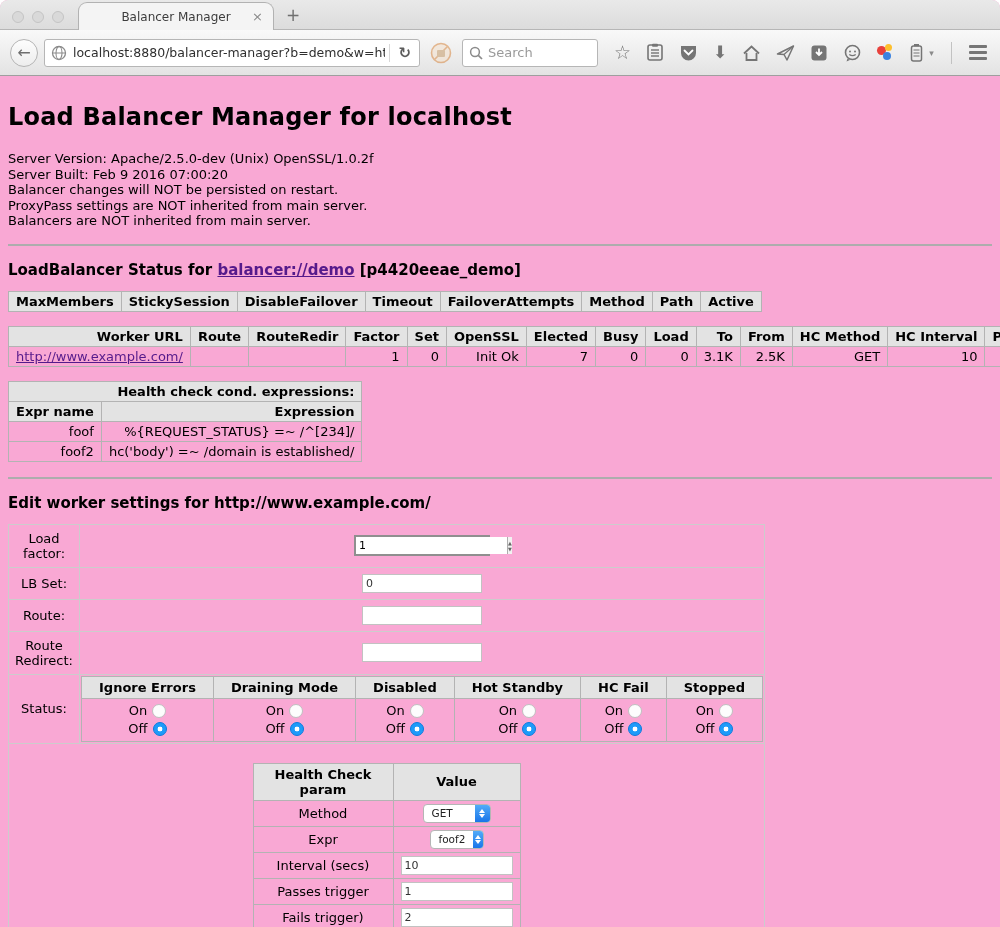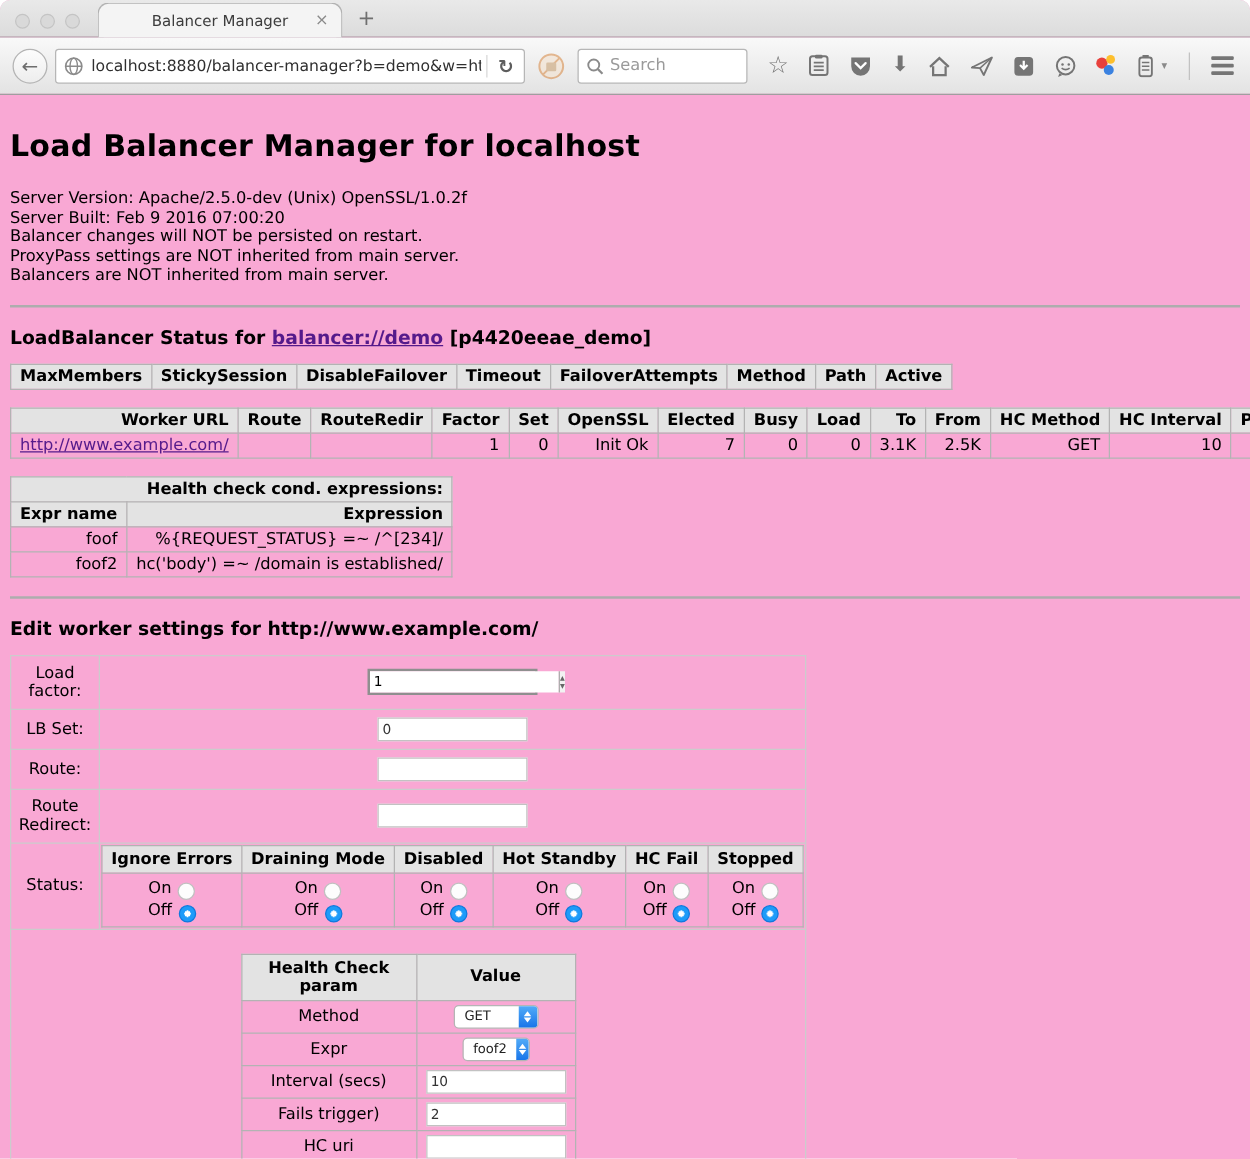--- a/index.html
+++ b/index.html
@@ -65,23 +65,23 @@
   td.flabel { width:100px; text-align:center; }
   td.fvalue { text-align:center; }
   .tinput { width:120px; height:19px; border:1px solid #c2c2c2; font-size:11px; font-family:"DejaVu Sans",sans-serif;
             padding:0 3px; color:#333; background:#fff; }
   .numwrap { display:inline-flex; width:136px; height:21px; border:2px solid #8f8f8f; background:#fff; align-items:stretch; }
   .numwrap input { flex:1; border:none; outline:none; font-size:11px; padding:0 3px; font-family:"DejaVu Sans",sans-serif; }
   .spinner { width:14px; border-left:1px solid #adadad; background:#f2f2f2; display:flex; flex-direction:column;
              align-items:center; justify-content:center; font-size:5px; color:#666; line-height:6px; }
 
   table.statusgrid { border-collapse:collapse; font-size:13px; border:1px solid #989898; }
-  table.statusgrid th { background:#e3e3e3; border:1px solid #b3b3b3; padding:3px 7px; white-space:nowrap; }
+  table.statusgrid th { background:#e3e3e3; border:1px solid #b3b3b3; padding:3px 17px; white-space:nowrap; }
   table.statusgrid td { border:1px solid #b3b3b3; padding:3px 8px; text-align:center; }
-  .radioline { display:flex; align-items:flex-end; justify-content:center; gap:5px; line-height:18px; }
+  .radioline { display:flex; align-items:center; justify-content:center; gap:5px; line-height:18px; }
   input.macradio { -webkit-appearance:none; appearance:none; width:14px; height:14px; border-radius:50%;
                    border:1px solid #c0c0c0; background:#fdfdfd; margin:0; }
   input.macradio:checked { border:1px solid #1079dd;
                    background:radial-gradient(circle at 50% 50%, #ffffff 0 2.4px, #1e9bf9 2.6px); }
 
   table.hcgrid { border-collapse:collapse; font-size:13px; border:1px solid #989898; margin:16px auto; }
   table.hcgrid th { background:#e3e3e3; border:1px solid #b3b3b3; padding:3px 10px; }
   table.hcgrid td { border:1px solid #b3b3b3; padding:3px 6px; text-align:center; }
   table.hcgrid td.pcol { width:140px; }
   table.hcgrid td.vcol { width:127px; }
@@ -430,20 +430,24 @@
                           <b class="dn"></b>
                         </span>
                 </span>
               </td>
             </tr>
             <tr>
               <td class="pcol">Interval (secs)</td>
               <td class="vcol"><input class="hcinput" type="text" value="10" style=""></td>
             </tr>
             <tr>
+              <td class="pcol">Passes trigger</td>
+              <td class="vcol"><input class="hcinput" type="text" value="1" style=""></td>
+            </tr>
+            <tr>
               <td class="pcol">Fails trigger)</td>
               <td class="vcol"><input class="hcinput" type="text" value="2" style=""></td>
             </tr>
             <tr>
               <td class="pcol">HC uri</td>
               <td class="vcol"><input class="hcinput" type="text" value="" style=""></td>
             </tr>
           </tbody>
               </table>
         </td>

